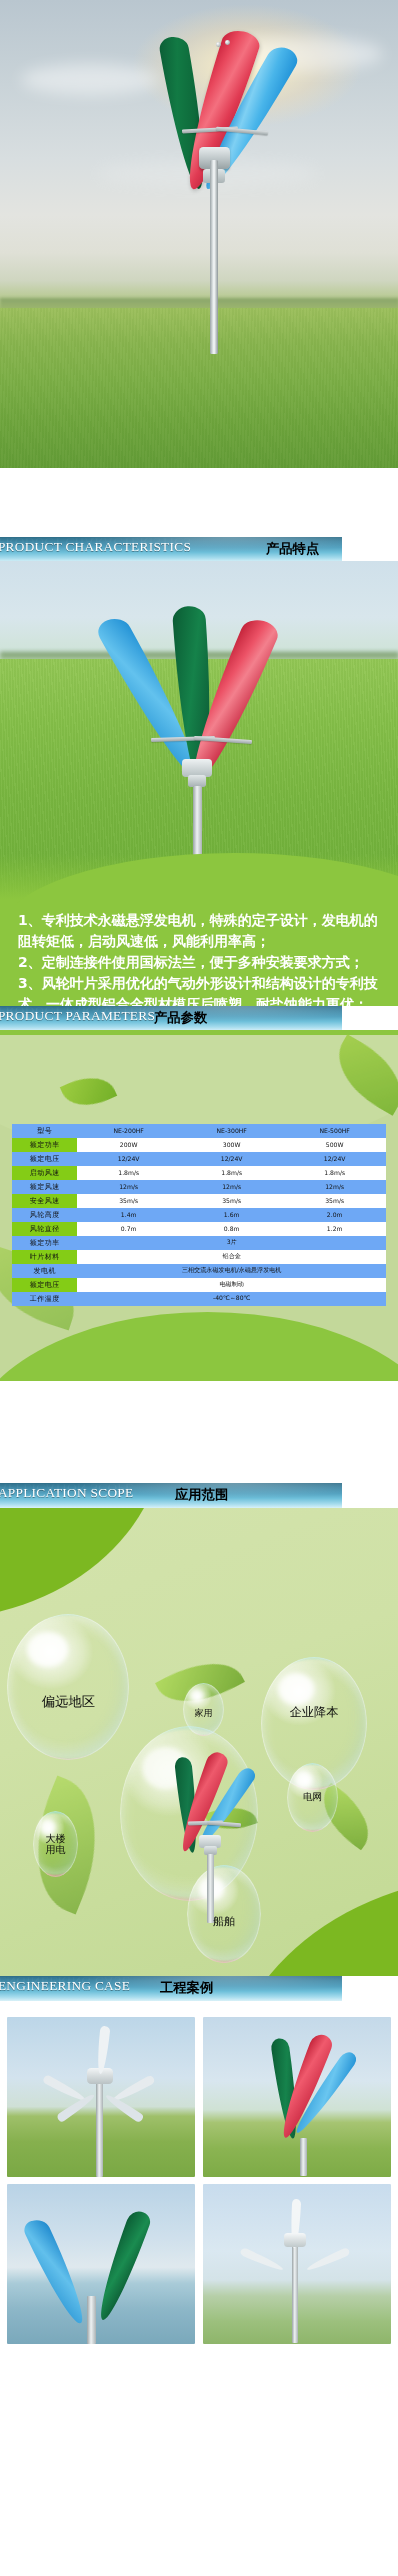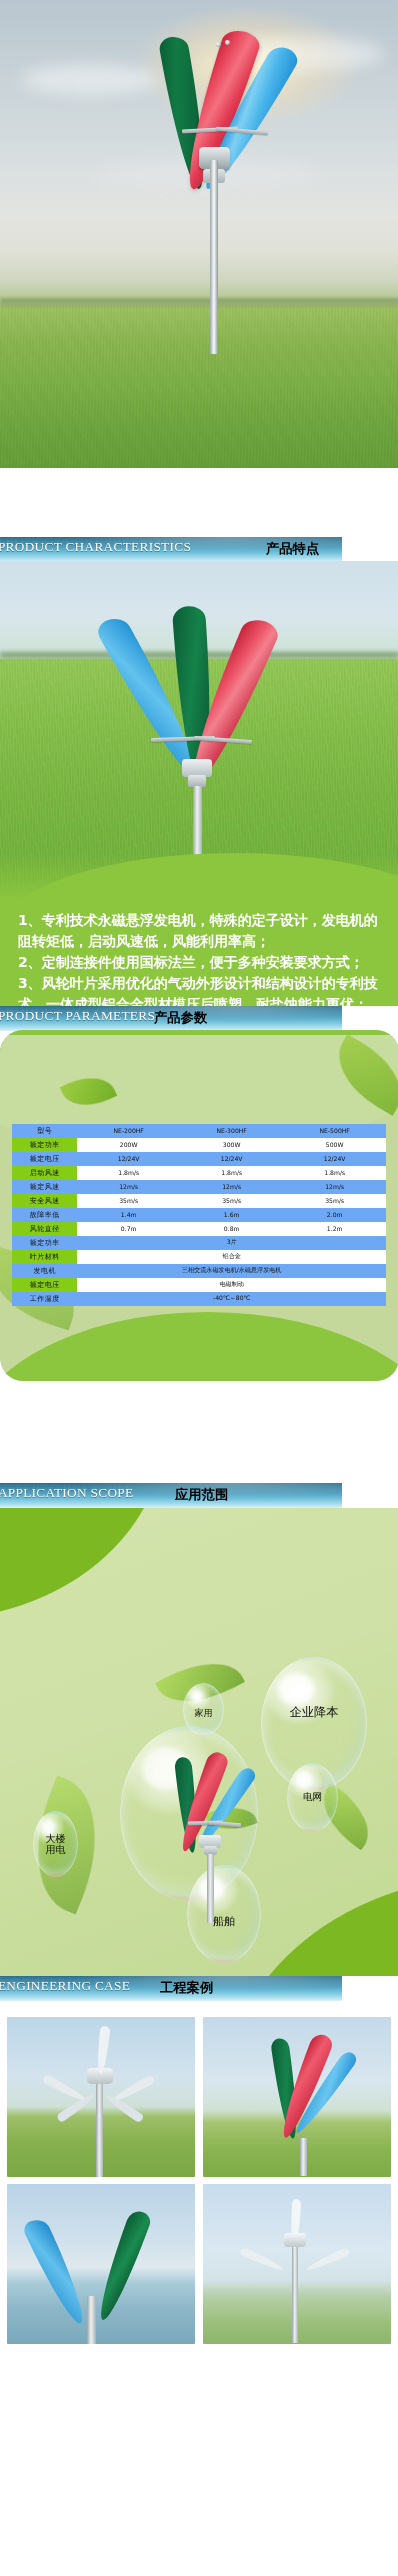--- a/index.html
+++ b/index.html
@@ -254,21 +254,21 @@
 4机壳采用合金钢成型，配合定制轴承转体，风噪小，故障率低，抗台风能力更强，运行安全可靠；
 5、采用风能发电效率智能跟踪技术有效调节电流电压，发电转换率高。</p>
   </div>
 
   <div class="banner" style="top:1006px;">
     <div class="banner-en">PRODUCT  PARAMETERS</div>
     <div class="banner-en-r">PRODUCT  PARAMETERS</div>
     <div class="banner-cn" style="left:154px;">产品参数</div>
   </div>
 
-  <div class="param-wrap" style="top:1030px; height:351px;border-radius:23px;">
+  <div class="param-wrap" style="top:1030px; height:351px;">
     <div class="param-bg"></div>
     <div class="param-bg-top"></div>
     <div class="param-bg-curve"></div>
     <div class="param-leaf" style="left:64px; top:46px;  width:49px;  height:31px; transform:rotate(-24deg);"></div>
     <div class="param-leaf" style="left:330px; top:21px;  width:80px; height:48px; transform:rotate(30deg); opacity:.8;"></div>
     <div class="param-leaf" style="left:-16px; top:229px; width:96px; height:58px; transform:rotate(18deg); opacity:.55;"></div>
     <div class="param-bot-curve"></div>
 
     <table class="spec" style="top:93px;" id="spec-table">
       <tbody>
@@ -302,21 +302,21 @@
             <td>12m/s</td>
             <td>12m/s</td>
           </tr>
           <tr class="white">
             <td class="lbl">安全风速</td>
             <td>35m/s</td>
             <td>35m/s</td>
             <td>35m/s</td>
           </tr>
           <tr class="blue">
-            <td class="lbl">故障率低</td>
+            <td class="lbl">风轮高度</td>
             <td>1.4m</td>
             <td>1.6m</td>
             <td>2.0m</td>
           </tr>
           <tr class="white">
             <td class="lbl">风轮直径</td>
             <td>0.7m</td>
             <td>0.8m</td>
             <td>1.2m</td>
           </tr>
@@ -352,20 +352,23 @@
 
   <div class="app-wrap" style="top:1508px; height:468px;">
     <div class="app-corner-tl"></div>
     <div class="app-corner-br"></div>
 
     <div class="app-leaf" style="left:160px; top:154px; width:80px; height:41px; transform:rotate(-28deg); opacity:.75;"></div>
     <div class="app-leaf" style="left:32px;  top:276px; width:69px; height:122px; transform:rotate(22deg); opacity:.6;"></div>
     <div class="app-leaf" style="left:314px; top:290px; width:64px; height:37px; transform:rotate(36deg); opacity:.7;"></div>
     <div class="app-leaf" style="left:207px; top:298px; width:48px;  height:24.5px; transform:rotate(-18deg); opacity:.8;"></div>
 
+    <div class="bubble" style="left:7.4px;  top:106px; width:122px; height:146px;">
+      <span class="bubble-label" style="font-size:13.3px; margin-top:31px;">偏远地区</span>
+    </div>
     <div class="bubble" style="left:183px; top:175px; width:41px;  height:53px;">
       <span class="bubble-label" style="font-size:9px; margin-top:9.6px;">家用</span>
     </div>
     <div class="bubble" style="left:261px; top:149px; width:106px; height:133px;">
       <span class="bubble-label" style="font-size:12.2px; margin-top:-21px;">企业降本</span>
     </div>
     <div class="bubble" style="left:120px; top:218px; width:138px; height:175px; opacity:.92;"></div>
     <div class="bubble" style="left:287px; top:255px; width:51px;  height:69px;">
       <span class="bubble-label" style="font-size:9.6px;">电网</span>
     </div>

